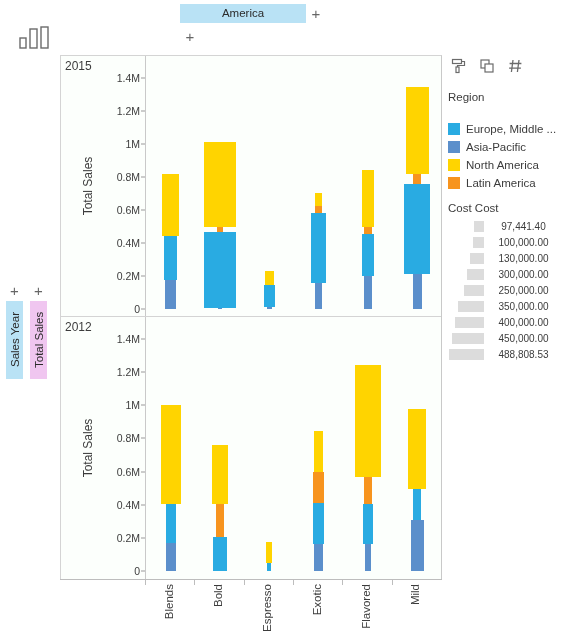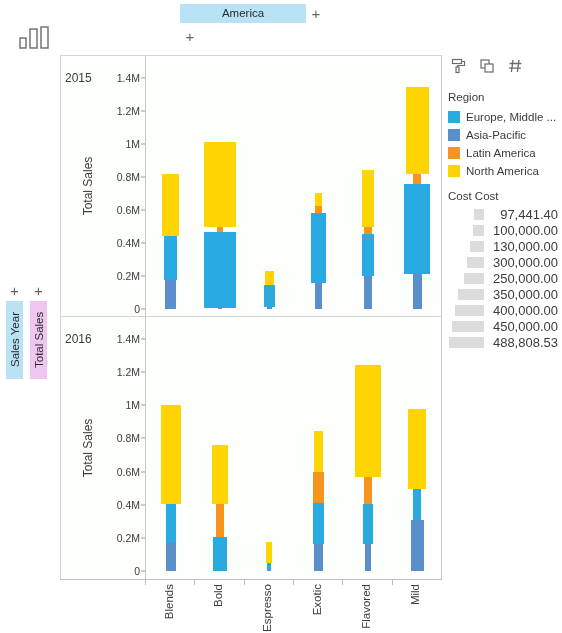--- a/index.html
+++ b/index.html
@@ -79,21 +79,21 @@
     background: #fcfffc;
     border-top: 1px solid #d4d4d4;
     border-left: 1px solid #d4d4d4;
     border-right: 1px solid #c9c9c9;
   }
   .panel { position: relative; width: 100%; }
   .panel-2015 { height: 261px; border-bottom: 1px solid #d4d4d4; }
   .panel-2016 { height: 262px; }
 
   .panel-title {
-    position: absolute; left: 4px; top: 15px;
+    position: absolute; left: 4px; top: 3px;
     font-size: 12px; color: #3c3c3c;
   }
   .axis-title {
     position: absolute;
     left: -2px;
     top: 50%;
     transform: translateY(-50%) rotate(-90deg);
     transform-origin: center center;
     font-size: 12px; color: #3c3c3c;
     white-space: nowrap;
@@ -150,21 +150,21 @@
   
   .legend {
     position: absolute; left: 448px; top: 58px;
     width: 110px;
   }
   .legend-icons {
     display: flex; gap: 12px; align-items: center;
     margin-bottom: 16px; padding-left: 2px;
   }
   .legend-title {
-    font-size: 11.5px; color: #3c3c3c; margin-bottom: 5px;
+    font-size: 11.5px; color: #3c3c3c; margin-bottom: 17px;
   }
   .legend-item {
     display: flex; align-items: center;
     height: 17px; margin-bottom: 1px;
   }
   .swatch {
     width: 12px; height: 12px; margin-right: 6px; flex: 0 0 auto;
   }
   .legend-label {
     font-size: 11.5px; color: #3c3c3c; white-space: nowrap;
@@ -175,22 +175,22 @@
     margin-top: 11px; margin-bottom: 4px;
   }
   .size-row {
     display: flex; align-items: center; justify-content: flex-end;
     height: 16px;
   }
   .size-bar {
     height: 11px; background: #dcdcdc; flex: 0 0 auto;
   }
   .size-label {
-    font-size: 13px; color: #3c3c3c;
-    width: 74px; text-align: right; padding-left: 5px;
+    font-size: 10px; color: #3c3c3c;
+    width: 74px; text-align: center; padding-left: 5px;
     white-space: nowrap;
   }
 </style>
 </head>
 <body>
 
 <div id="app">
 
   <div class="chart-type-icon">
     <svg width="40" height="26" viewBox="0 0 40 26">
@@ -263,21 +263,21 @@
           <div class="seg" style="left: 216.476px; top: 177.925px; width: 11.0473px; height: 42.075px; background: rgb(41, 171, 226);"></div>
           <div class="seg" style="left: 218.318px; top: 171.325px; width: 7.36485px; height: 6.6px; background: rgb(247, 148, 30);"></div>
           <div class="seg" style="left: 215.556px; top: 114.4px; width: 12.8885px; height: 56.925px; background: rgb(255, 212, 0);"></div>
           <div class="seg" style="left: 267.099px; top: 217.525px; width: 8.46957px; height: 35.475px; background: rgb(91, 143, 203);"></div>
           <div class="seg" style="left: 258.445px; top: 128.425px; width: 25.777px; height: 89.1px; background: rgb(41, 171, 226);"></div>
           <div class="seg" style="left: 267.283px; top: 117.7px; width: 8.10133px; height: 10.725px; background: rgb(247, 148, 30);"></div>
           <div class="seg" style="left: 259.55px; top: 31.075px; width: 23.5675px; height: 86.625px; background: rgb(255, 212, 0);"></div>
         </div>
     </div>
     <div class="panel panel-2016">
-      <div class="panel-title">2016</div>
+      <div class="panel-title">2012</div>
       <div class="axis-area">
         <div class="axis-title">Total Sales</div>
       <div class="tick" style="top: 254px;">0</div>
           <div class="tick-mark" style="top: 254px;"></div>
           <div class="tick" style="top: 220.857px;">0.2M</div>
           <div class="tick-mark" style="top: 220.857px;"></div>
           <div class="tick" style="top: 187.714px;">0.4M</div>
           <div class="tick-mark" style="top: 187.714px;"></div>
           <div class="tick" style="top: 154.571px;">0.6M</div>
           <div class="tick-mark" style="top: 154.571px;"></div>
@@ -352,27 +352,27 @@
     <div id="legend-color-list">
         <div class="legend-item">
           <div class="swatch" style="background: rgb(41, 171, 226);"></div>
           <div class="legend-label">Europe, Middle ...</div>
         </div>
         <div class="legend-item">
           <div class="swatch" style="background: rgb(91, 143, 203);"></div>
           <div class="legend-label">Asia-Pacific</div>
         </div>
         <div class="legend-item">
+          <div class="swatch" style="background: rgb(255, 212, 0);"></div>
+          <div class="legend-label">North America</div>
+        </div>
+        <div class="legend-item">
           <div class="swatch" style="background: rgb(247, 148, 30);"></div>
           <div class="legend-label">Latin America</div>
         </div>
-        <div class="legend-item">
-          <div class="swatch" style="background: rgb(255, 212, 0);"></div>
-          <div class="legend-label">North America</div>
-        </div>
       </div>
 
     <div class="size-title">Cost Cost</div>
     <div id="legend-size-list">
         <div class="size-row">
           <div class="size-bar" style="width: 10px;"></div>
           <div class="size-label">97,441.40</div>
         </div>
         <div class="size-row">
           <div class="size-bar" style="width: 11px;"></div>

